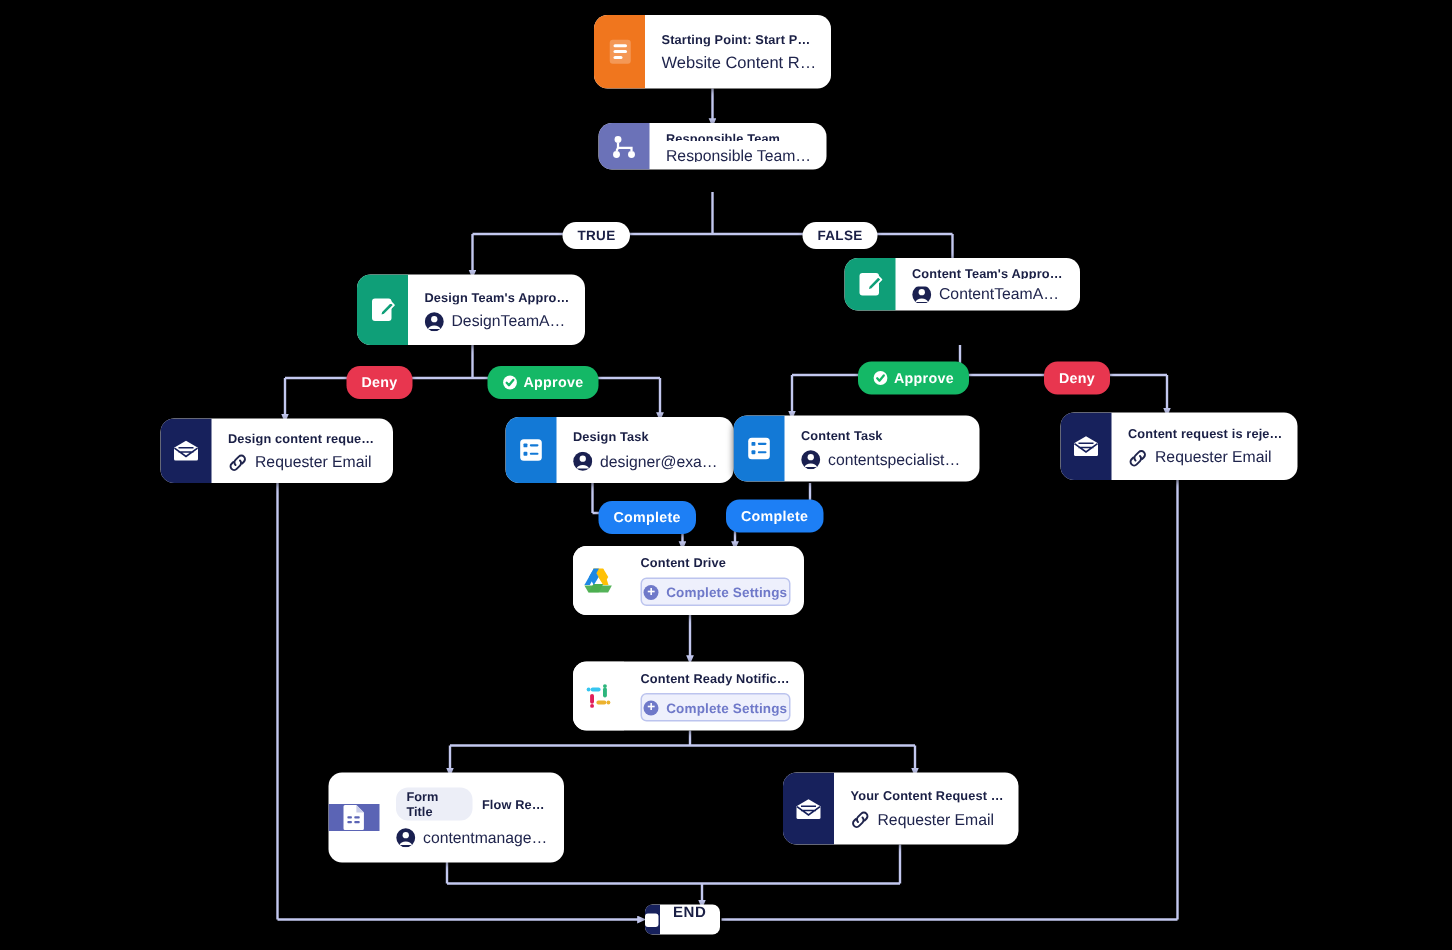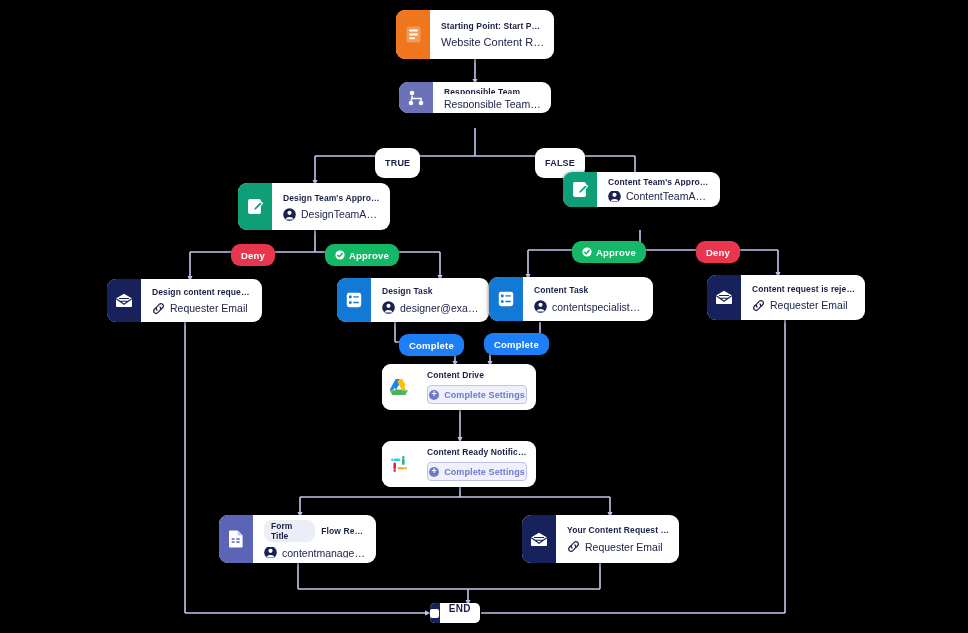--- a/index.html
+++ b/index.html
@@ -102,21 +102,21 @@
     font-size: 9.5px;
     font-weight: bold;
     color: #ffffff;
     white-space: nowrap;
     box-shadow: 0 1px 3px rgba(0,0,0,0.5);
     letter-spacing: 0.2px;
   }
   .pill-true-false {
     background: #ffffff;
     color: #1a1f45;
-    height: 30px;
+    height: 18px;
     border-radius: 9px;
     font-size: 9px;
   }
   .pill-deny { background: #e8364f; }
   .pill-approve { background: #14b866; }
   .pill-complete { background: #1d7ff5; }
 
   
   .cs-btn {
     margin-top: 5px;
@@ -490,21 +490,21 @@
     </div>
     <div class="body">
       <div class="title">Content Ready Notification</div>
       <div class="cs-btn">
         <span class="plus">+</span>
         <span>Complete Settings</span>
       </div>
     </div>
   </div>
 
-  <div class="node" style="left:219px; top:515px; width:157px; height:48px;">
+  <div class="node" style="left:219px; top:515px; width:157px; height:60px;align-items:center;">
     <div class="iconcell ic-indigo">
       <svg width="16" height="18" viewBox="0 0 16 18" xmlns="http://www.w3.org/2000/svg">
         <path d="M1,1.6 a1,1 0 0 1 1,-1 L9.6,0.6 L14.6,5.6 L14.6,16.4 a1,1 0 0 1 -1,1 L2,17.4 a1,1 0 0 1 -1,-1 z" fill="#ffffff"></path>
         <path d="M9.6,0.6 L9.6,5.6 L14.6,5.6 z" fill="#c9cde9"></path>
         <rect x="3.6" y="8.2" width="3" height="1.5" rx="0.5" fill="#5b64b5"></rect>
         <rect x="8.2" y="8.2" width="3.6" height="1.5" rx="0.5" fill="#5b64b5"></rect>
         <rect x="3.6" y="11.3" width="3" height="1.5" rx="0.5" fill="#5b64b5"></rect>
         <rect x="8.2" y="11.3" width="3.6" height="1.5" rx="0.5" fill="#5b64b5"></rect>
       </svg>
     </div>

